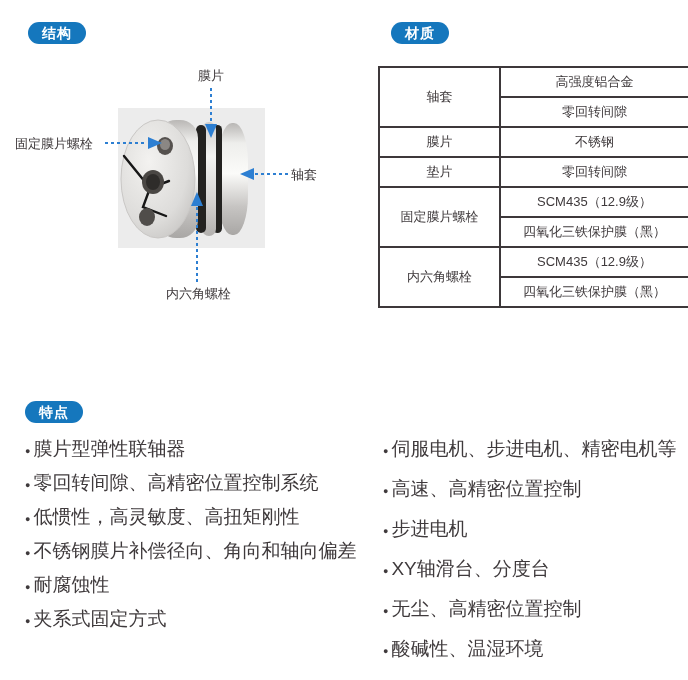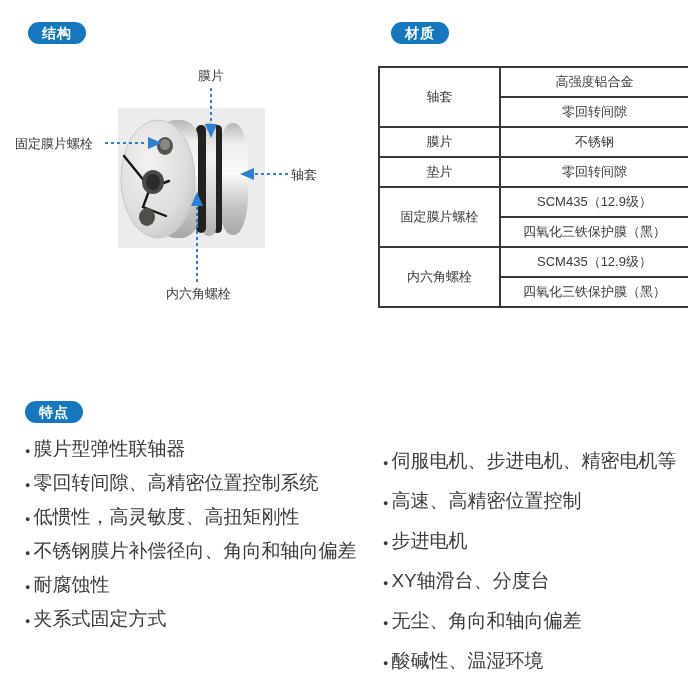--- a/index.html
+++ b/index.html
@@ -39,21 +39,21 @@
 
   
   .blist{position:absolute;margin:0;padding:0;list-style:none;}
   .blist li{
     font-size:19px;line-height:18px;color:#3f3a3c;white-space:nowrap;
   }
   .blist li::before{
     content:"●";font-size:9px;margin-right:3px;vertical-align:1px;color:#3f3a3c;
   }
   .blist.features li{margin-bottom:14px;}
-  .blist.applications li{margin-bottom:20px;margin-top:12px;}
+  .blist.applications li{margin-bottom:20px;}
 </style>
 </head>
 <body>
 
 <div class="page">
 
   <div class="badge" style="left:28px;top:22px;">结构</div>
 
   <svg class="diagram" width="330" height="250" viewBox="0 0 330 250">
     <defs>
@@ -159,17 +159,17 @@
     <li>不锈钢膜片补偿径向、角向和轴向偏差</li>
     <li>耐腐蚀性</li>
     <li>夹系式固定方式</li>
   </ul>
 
   <ul class="blist applications" style="left:383px;top:440px;">
     <li>伺服电机、步进电机、精密电机等</li>
     <li>高速、高精密位置控制</li>
     <li>步进电机</li>
     <li>XY轴滑台、分度台</li>
-    <li>无尘、角向和轴向偏差</li>
+    <li>无尘、高精密位置控制</li>
     <li>酸碱性、温湿环境</li>
   </ul>
 
 </div>
 
 </body></html>

